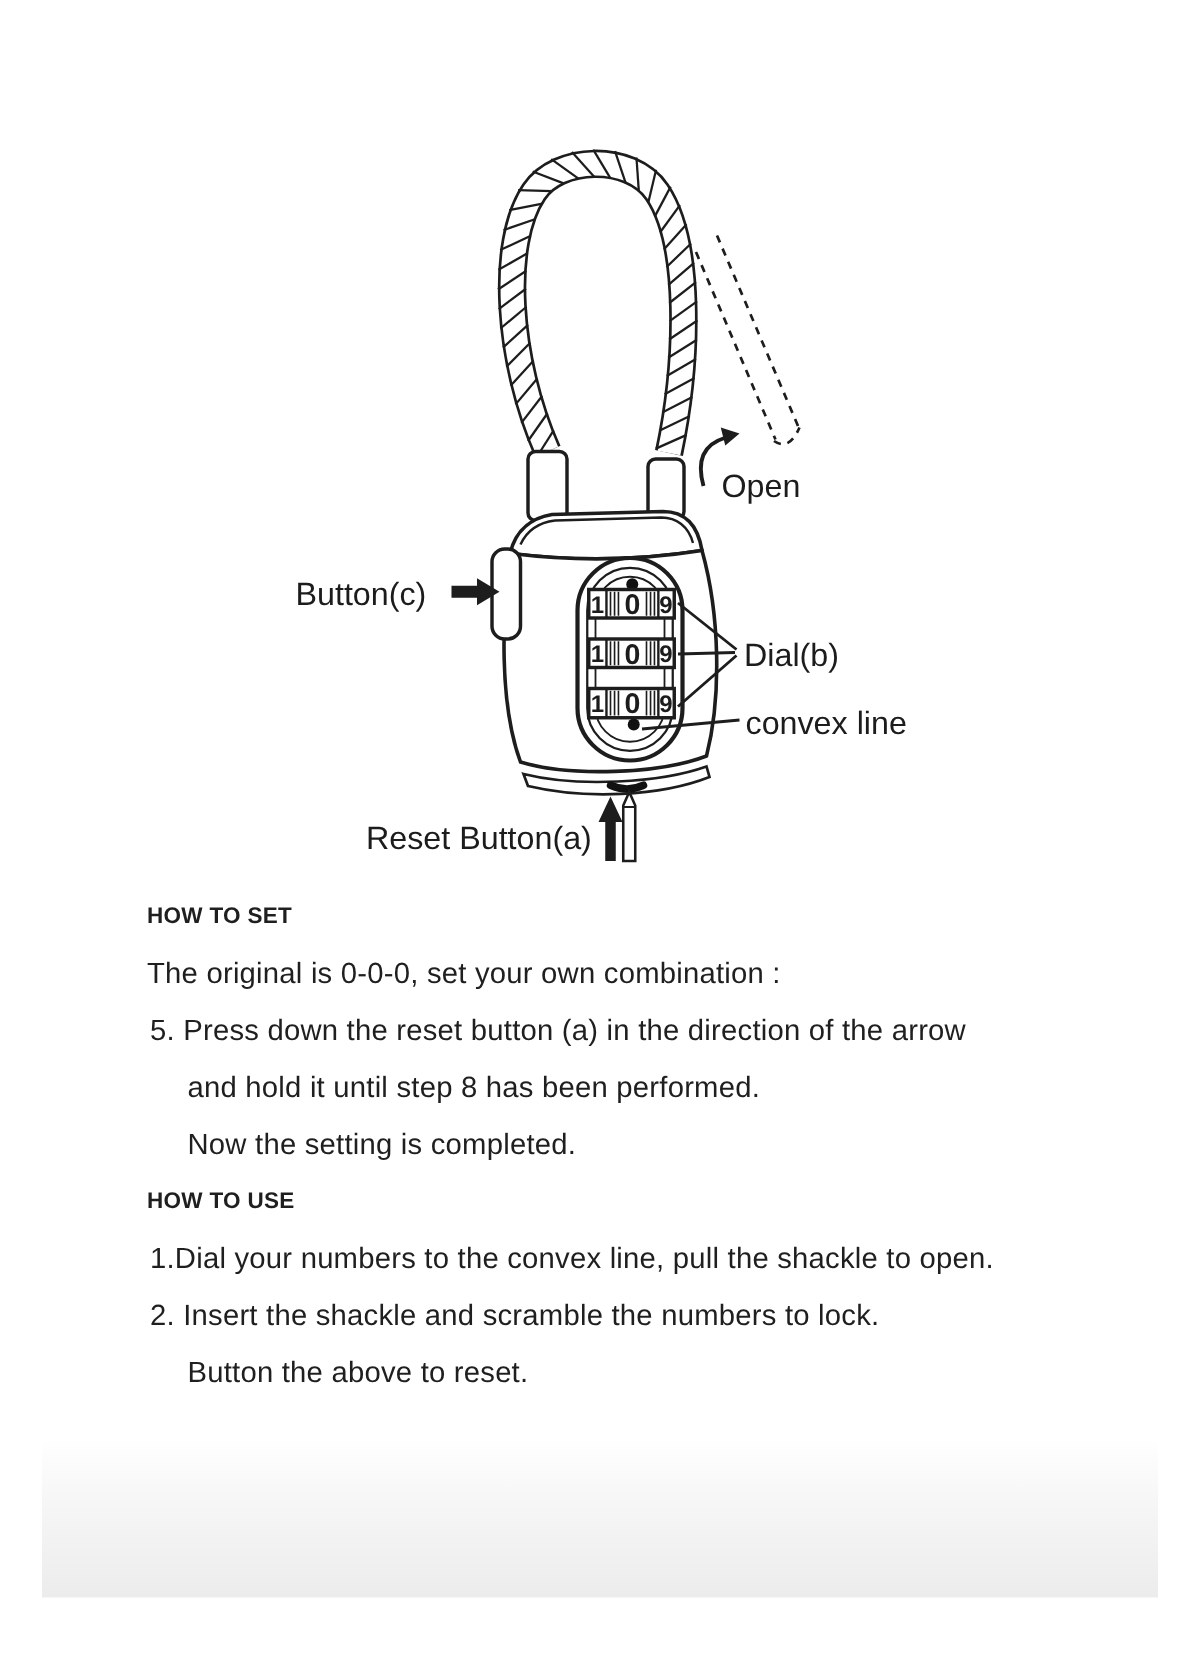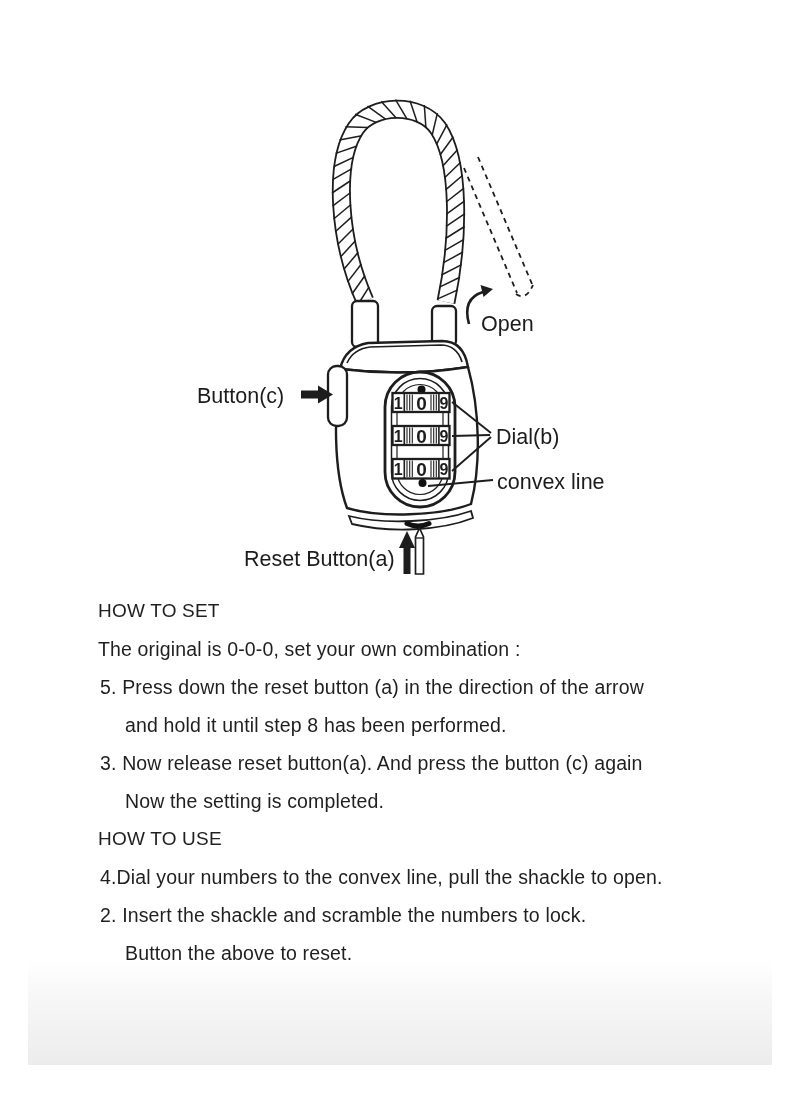--- a/index.html
+++ b/index.html
@@ -11,21 +11,21 @@
   .shadow-band{
     position:absolute;left:28px;top:958px;width:744px;height:107px;
     background:linear-gradient(180deg, rgba(236,236,237,0) 0%, rgba(236,236,237,0.45) 40%, #ececed 100%);
   }
   .diagram-svg{position:absolute;left:0;top:0;z-index:1}
   .instructions{
     position:absolute;left:98px;top:592px;width:665px;z-index:2;
     font-size:19.5px;line-height:38px;letter-spacing:0.15px;white-space:nowrap;
   }
   .line{height:38px}
-  .line.heading{font-weight:normal;font-size:19px;letter-spacing:0.2px}
+  .line.heading{font-weight:bold;font-size:15px;letter-spacing:0.2px}
   .line.item{padding-left:2px}
   .line.continuation{padding-left:27px}
   svg text{fill:#1c1c1c}
   .lbl{font-size:21.5px}
   .digit{font-weight:bold}
 </style>
 </head>
 <body>
 
 <div class="shadow-band"></div>
@@ -190,19 +190,18 @@
     <path d="M 415.5 574 L 415.5 537 L 419.5 528 L 423.5 537 L 423.5 574 Z" fill="#ffffff" stroke="#1d1d1d" stroke-width="1.7"></path>
     <line x1="415.5" y1="538" x2="423.5" y2="538" stroke="#1d1d1d" stroke-width="1.3"></line>
   </g>
 </svg>
 
 <div class="instructions">
   <div class="line heading">HOW TO SET</div>
   <div class="line">The original is 0-0-0, set your own combination :</div>
   <div class="line item">5. Press down the reset button (a) in the direction of the arrow</div>
   <div class="line continuation">and hold it until step 8 has been performed.</div>
-  <div class="line item">3. Now release reset button(a). And press the button (c) again</div>
   <div class="line continuation">Now the setting is completed.</div>
   <div class="line heading">HOW TO USE</div>
-  <div class="line item">4.Dial your numbers to the convex line, pull the shackle to open.</div>
+  <div class="line item">1.Dial your numbers to the convex line, pull the shackle to open.</div>
   <div class="line item">2. Insert the shackle and scramble the numbers to lock.</div>
   <div class="line continuation">Button the above to reset.</div>
 </div>
 
 </body></html>

